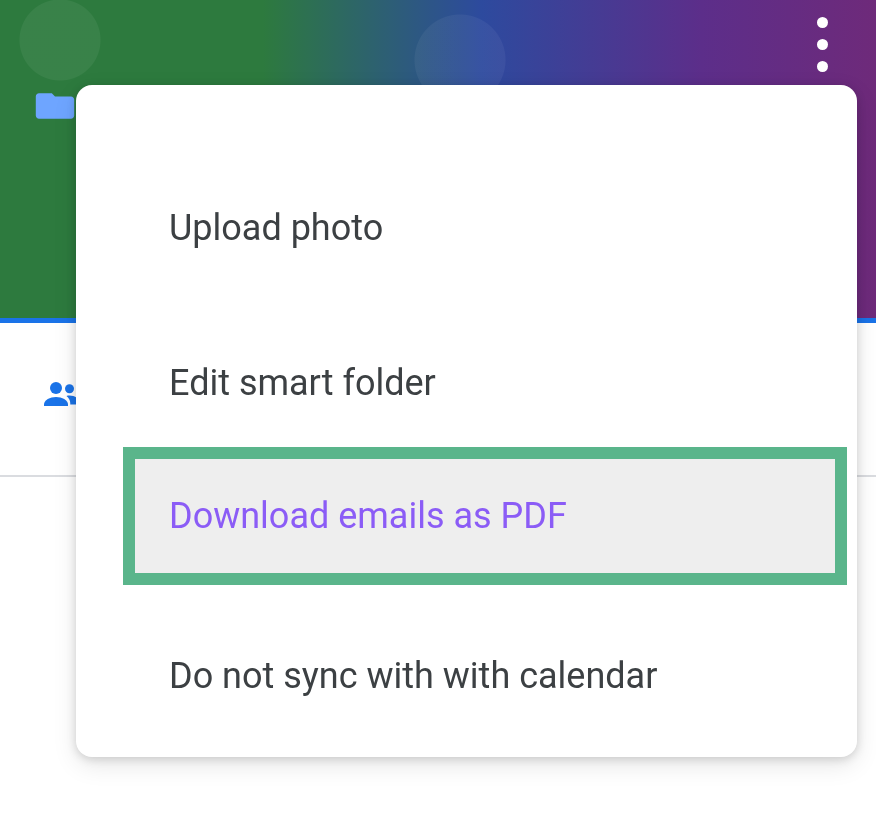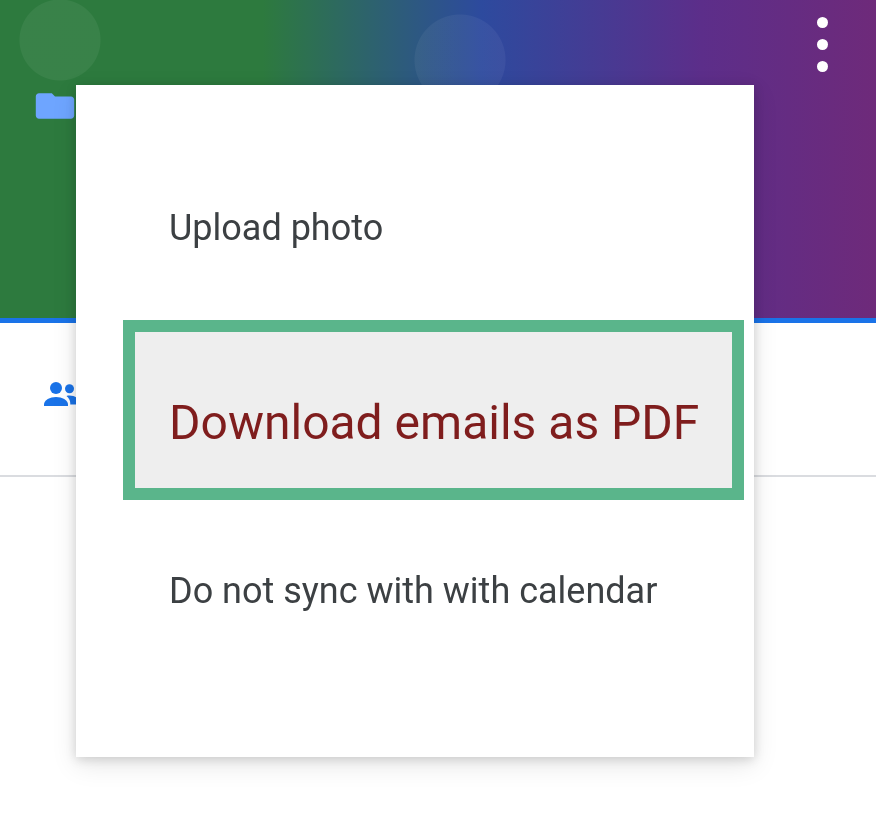--- a/index.html
+++ b/index.html
@@ -103,24 +103,24 @@
       width: 11px;
       height: 11px;
       border-radius: 50%;
       background: #ffffff;
     }
     
     .dropdown-menu {
       position: absolute;
       top: 85px;
       left: 76px;
-      width: 678px;
+      width: 781px;
       height: 672px;
       background: #ffffff;
-      border-radius: 0;
+      border-radius: 16px;
       box-shadow: 0 2px 10px rgba(0,0,0,0.15), 0 8px 24px rgba(0,0,0,0.1);
       padding-top: 80px;
     }
     
     .menu-item {
       padding: 40px 0 40px 93px;
       font-size: 36px;
       color: #3c4043;
       cursor: pointer;
       line-height: 1.3;
@@ -129,24 +129,23 @@
     .menu-item-highlighted {
       position: relative;
       margin: 0 10px 0 47px;
       padding: 0;
       border: 12px solid #5ab58b;
       background: #eeeeee;
     }
     
     .menu-item-highlighted .inner {
       padding: 34px 0 34px 34px;
-      font-size: 48px;
-      color: #7f1d1d;
+      font-size: 36px;
+      color: #8b5cf6;
       line-height: 1.3;
-      margin-top: 26px;
     }
     
     .spacer-sm {
       height: 28px;
     }
   </style>
 </head>
 <body>
 
 <div class="header-gradient"></div>
@@ -172,20 +171,23 @@
   <div class="dot"></div>
   <div class="dot"></div>
   <div class="dot"></div>
 </div>
 
 <div class="dropdown-menu">
   <div class="menu-item">
     <span>Upload photo</span>
   </div>
   <div class="spacer-sm"></div>
+  <div class="menu-item">
+    <span>Edit smart folder</span>
+  </div>
   <div class="menu-item-highlighted">
     <div class="inner">
       <span>Download emails as PDF</span>
     </div>
   </div>
   <div class="spacer-sm"></div>
   <div class="menu-item">
     <span>Do not sync with with calendar</span>
   </div>
 </div>

